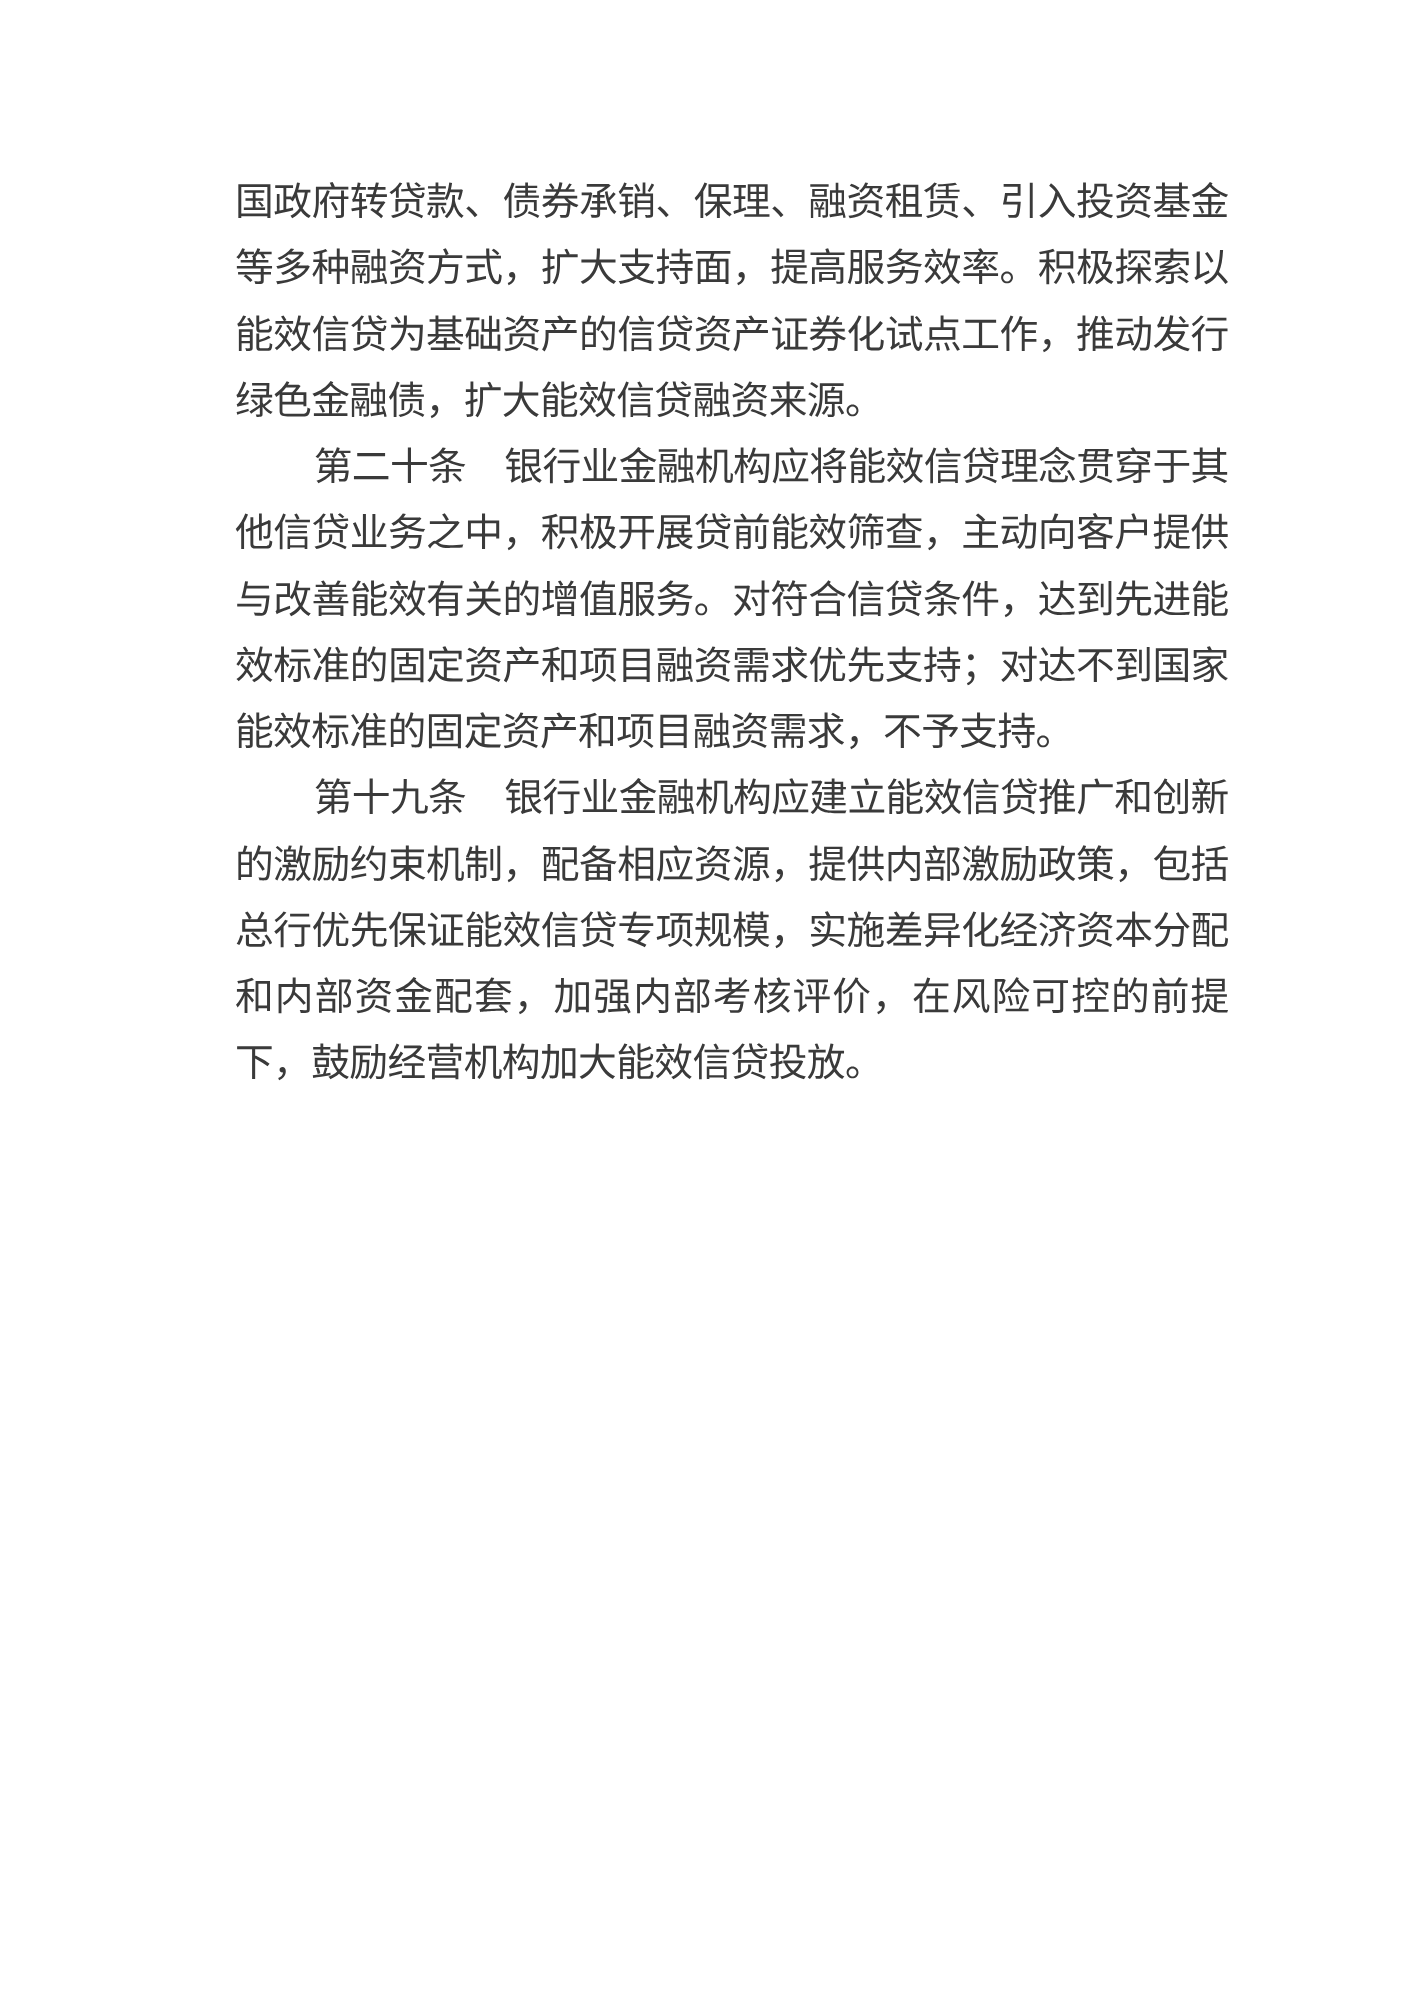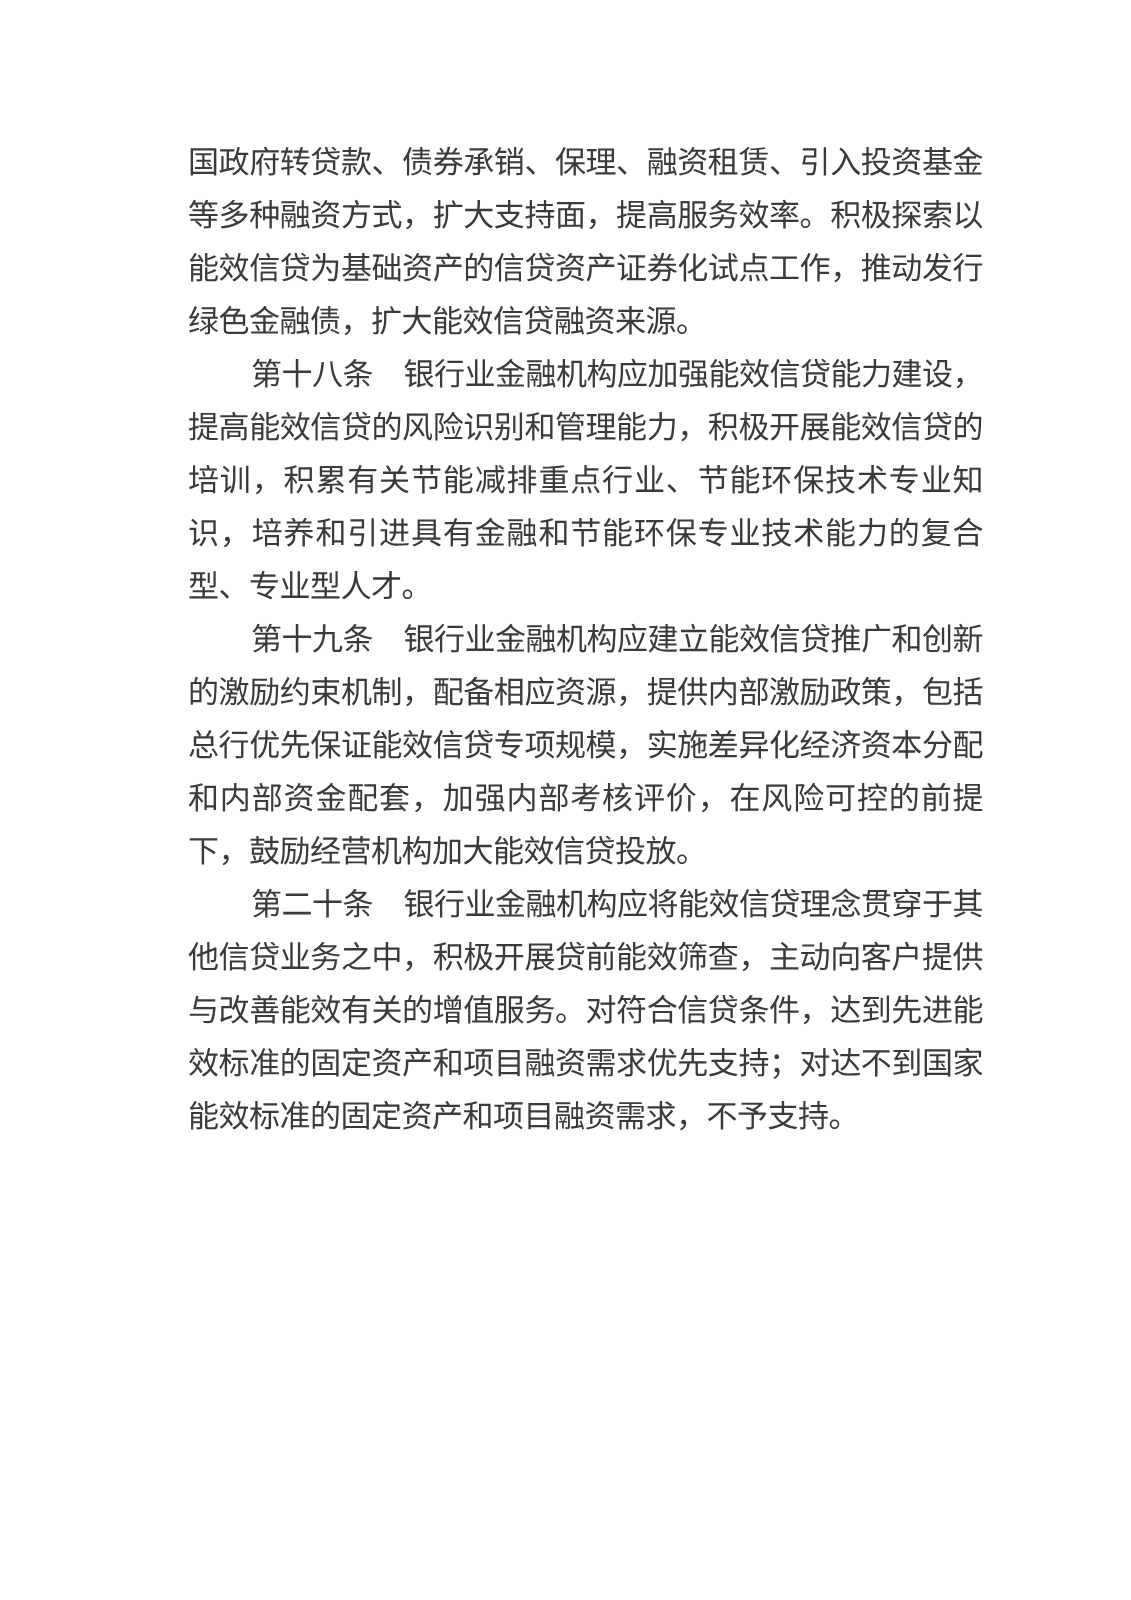--- a/index.html
+++ b/index.html
@@ -37,17 +37,16 @@
   .para.indent {
     text-indent: 63px; 
   }
 </style>
 </head>
 <body>
 
 <div class="page">
   <div class="text-block">
     <p class="para">国政府转贷款、债券承销、保理、融资租赁、引入投资基金等多种融资方式，扩大支持面，提高服务效率。积极探索以能效信贷为基础资产的信贷资产证券化试点工作，推动发行绿色金融债，扩大能效信贷融资来源。</p>
-    <p class="para indent">第十八条　银行业金融机构应加强能效信贷能力建设，提高能效信贷的风险识别和管理能力，积极开展能效信贷的培训，积累有关节能减排重点行业、节能环保技术专业知识，培养和引进具有金融和节能环保专业技术能力的复合型、专业型人才。</p>
+    <p class="para indent">第二十条　银行业金融机构应将能效信贷理念贯穿于其他信贷业务之中，积极开展贷前能效筛查，主动向客户提供与改善能效有关的增值服务。对符合信贷条件，达到先进能效标准的固定资产和项目融资需求优先支持；对达不到国家能效标准的固定资产和项目融资需求，不予支持。</p>
     <p class="para indent">第十九条　银行业金融机构应建立能效信贷推广和创新的激励约束机制，配备相应资源，提供内部激励政策，包括总行优先保证能效信贷专项规模，实施差异化经济资本分配和内部资金配套，加强内部考核评价，在风险可控的前提下，鼓励经营机构加大能效信贷投放。</p>
-    <p class="para indent">第二十条　银行业金融机构应将能效信贷理念贯穿于其他信贷业务之中，积极开展贷前能效筛查，主动向客户提供与改善能效有关的增值服务。对符合信贷条件，达到先进能效标准的固定资产和项目融资需求优先支持；对达不到国家能效标准的固定资产和项目融资需求，不予支持。</p>
   </div>
 </div>
 
 </body></html>

